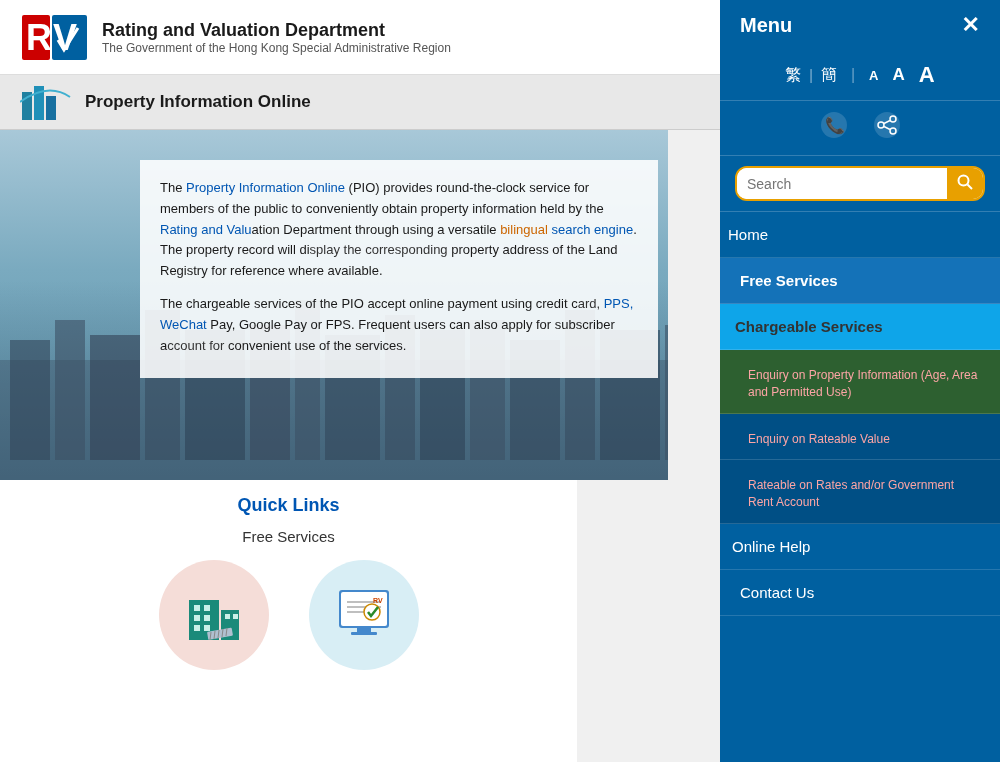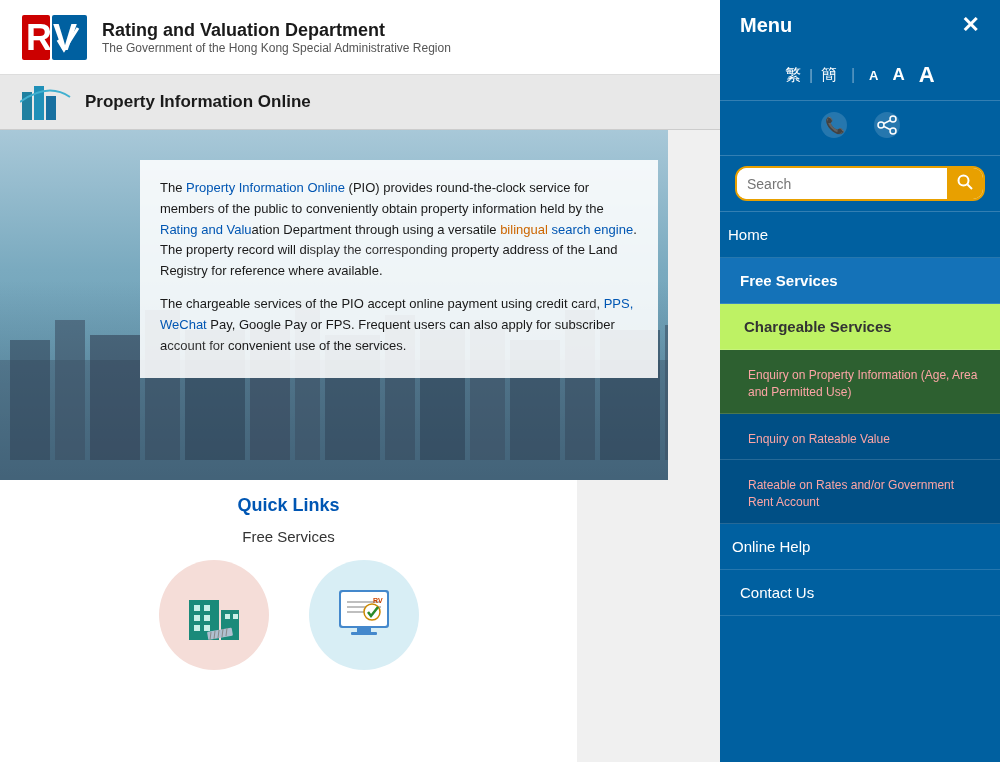--- a/index.html
+++ b/index.html
@@ -257,26 +257,26 @@
       padding: 14px 20px;
       color: #fff;
       font-size: 15px;
       cursor: pointer;
       border-bottom: 1px solid rgba(255,255,255,0.15);
       background: #1472b8;
       font-weight: bold;
     }
 
     .menu-item-chargeable {
-      padding: 14px 24px;
+      padding: 14px 15px;
       color: #333;
       font-size: 15px;
       cursor: pointer;
       border-bottom: 1px solid rgba(255,255,255,0.15);
-      background: #bef264;
+      background: #0ea5e9;
       font-weight: bold;
     }
 
     
     .submenu-item {
       padding: 17px 20px 12px 28px;
       color: #fca5a5;
       font-size: 12px;
       cursor: pointer;
       border-bottom: 1px solid rgba(255,255,255,0.15);

